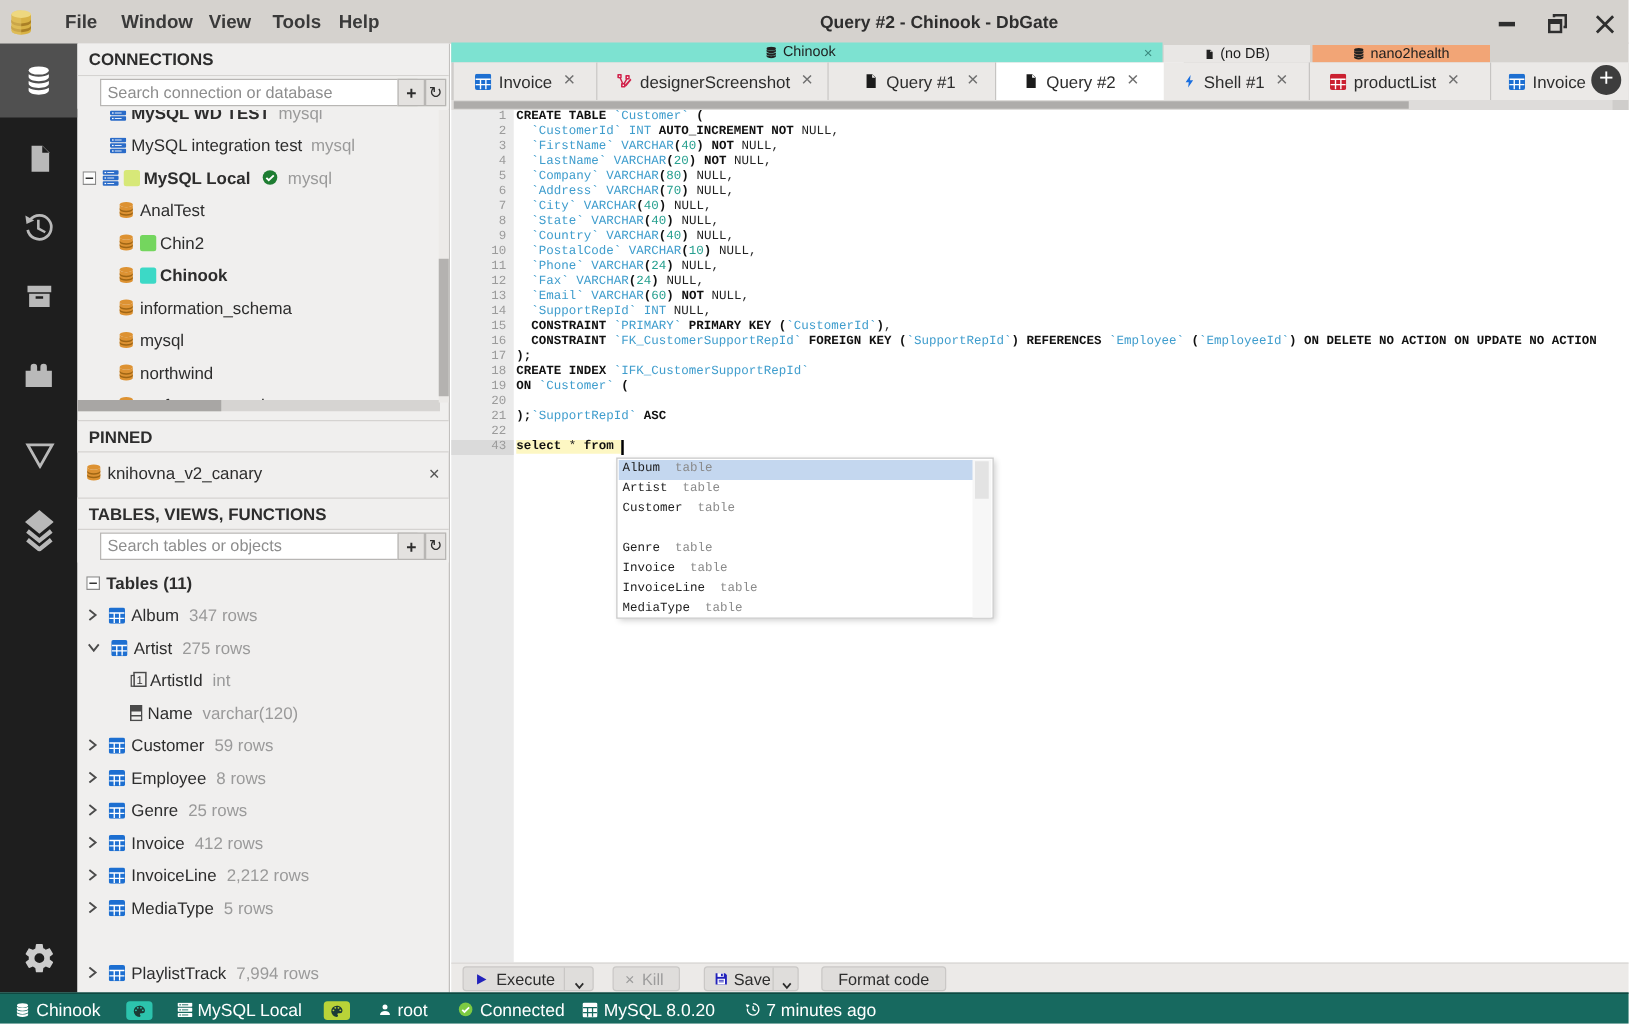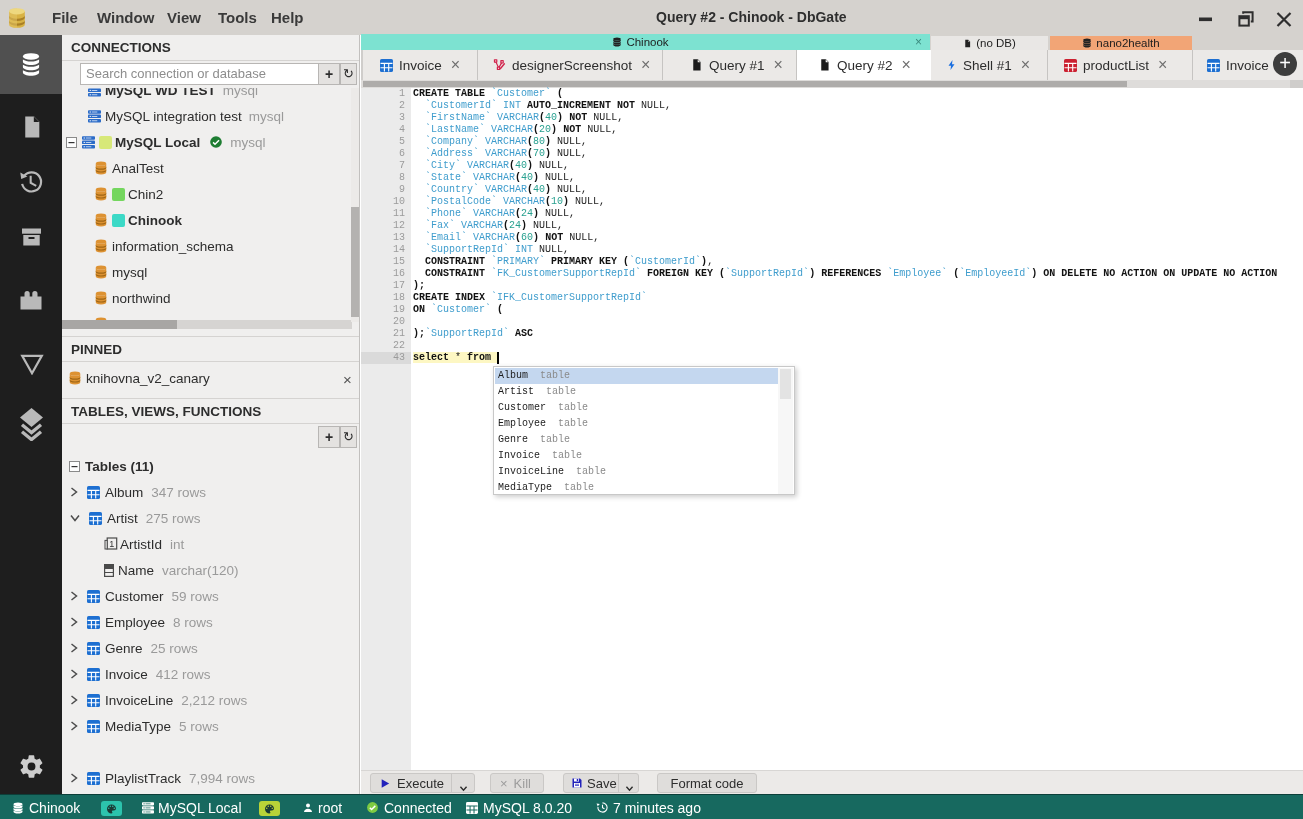--- a/index.html
+++ b/index.html
@@ -308,20 +308,21 @@
         <g fill="#a06614">
           <path d="M3 9.3a9 3.6 0 0 0 18 0v2.1a9 3.6 0 0 1-18 0z"></path>
           <path d="M3 14.2a9 3.6 0 0 0 18 0v2.1a9 3.6 0 0 1-18 0z"></path>
         </g>
       </svg>
       <span style="margin-left:4px">knihovna_v2_canary</span>
     </div>
   <div class="abs" style="left:281px;top:336px;font-size:15px;color:#555">×</div>
   <div class="widhead" style="top:363px;height:26px">TABLES, VIEWS, FUNCTIONS</div>
   <div class="srow" style="top:389px">
+    <div class="inp" style="width:254px">Search tables or objects</div>
     <div class="btn" style="left:256px;width:22px">+</div>
     <div class="btn" style="left:278px;font-size:13px;font-weight:normal">↻</div>
   </div>
   <div class="abs" style="left:0;top:411px;width:297px;height:348px;overflow:hidden">
     <div class="trow" style="top:7px;left:7px">
         <svg width="11" height="11" viewBox="0 0 11 11">
           <rect x="0.5" y="0.5" width="10" height="10" fill="#fdfdfd" stroke="#8a8a8a"></rect>
           <rect x="2.5" y="5" width="6" height="1.2" fill="#333"></rect>
         </svg>
         <span style="margin-left:5px;font-weight:bold">Tables (11)</span>
@@ -625,21 +626,20 @@
 <div class="cline" style="top:216px"><span class="k">ON</span> <span class="i">`Customer`</span> <span class="k">(</span></div>
 <div class="cline" style="top:240px">  <span class="i">`SupportRepId`</span> <span class="k">ASC</span></div>
 <div class="cline" style="top:240px"><span class="k">);</span></div>
 <div class="cline" style="top:252px"></div>
 <div class="cline" style="top:264px"><span style="background:#fdf7c3"><span class="k">select</span> * <span class="k">from</span> </span></div>
 <div id="cursor" style="left:136px;top:264px"></div>
 <div id="ac">
 <div class="acrow sel" style="top:1px;padding-left:3px">Album  <span class="t">table</span></div>
 <div class="acrow" style="top:17px;padding-left:3px">Artist  <span class="t">table</span></div>
 <div class="acrow" style="top:33px;padding-left:3px">Customer  <span class="t">table</span></div>
-<div class="acrow" style="top:49px;padding-left:3px">Employee  <span class="t">table</span></div>
 <div class="acrow" style="top:65px;padding-left:3px">Genre  <span class="t">table</span></div>
 <div class="acrow" style="top:81px;padding-left:3px">Invoice  <span class="t">table</span></div>
 <div class="acrow" style="top:97px;padding-left:3px">InvoiceLine  <span class="t">table</span></div>
 <div class="acrow" style="top:113px;padding-left:3px">MediaType  <span class="t">table</span></div>
 <div id="acsb">
         <div class="th"></div>
       </div>
 </div>
 </div>
 <div class="abs" id="toolbar">

